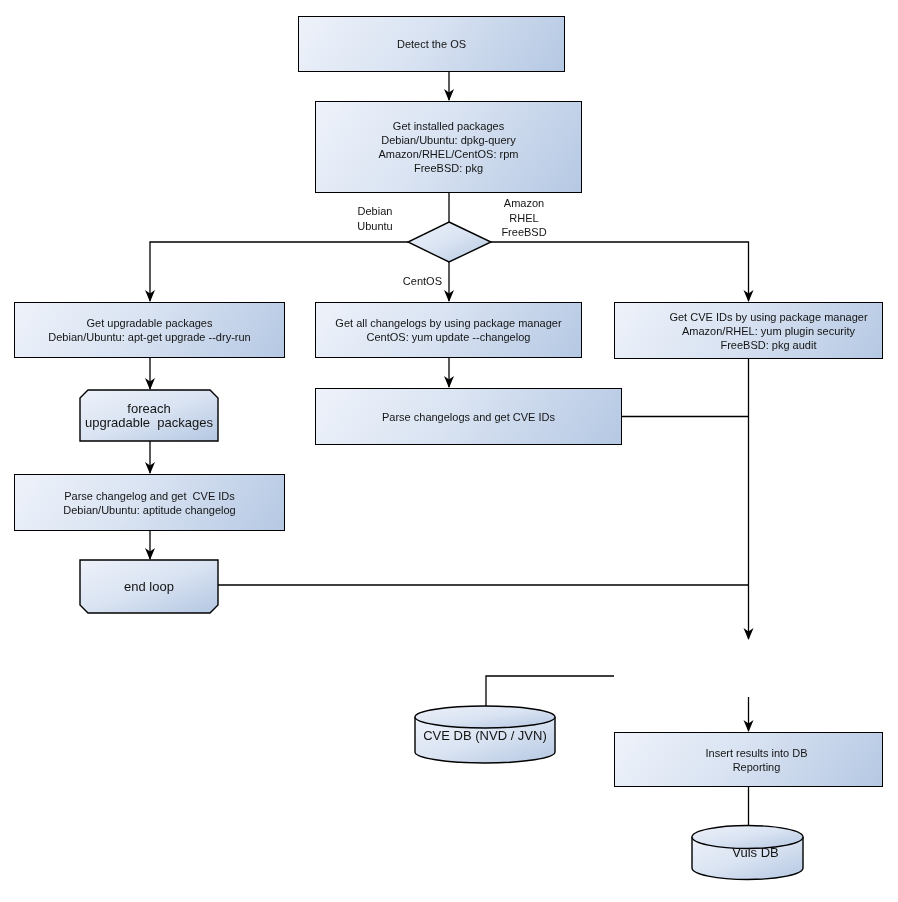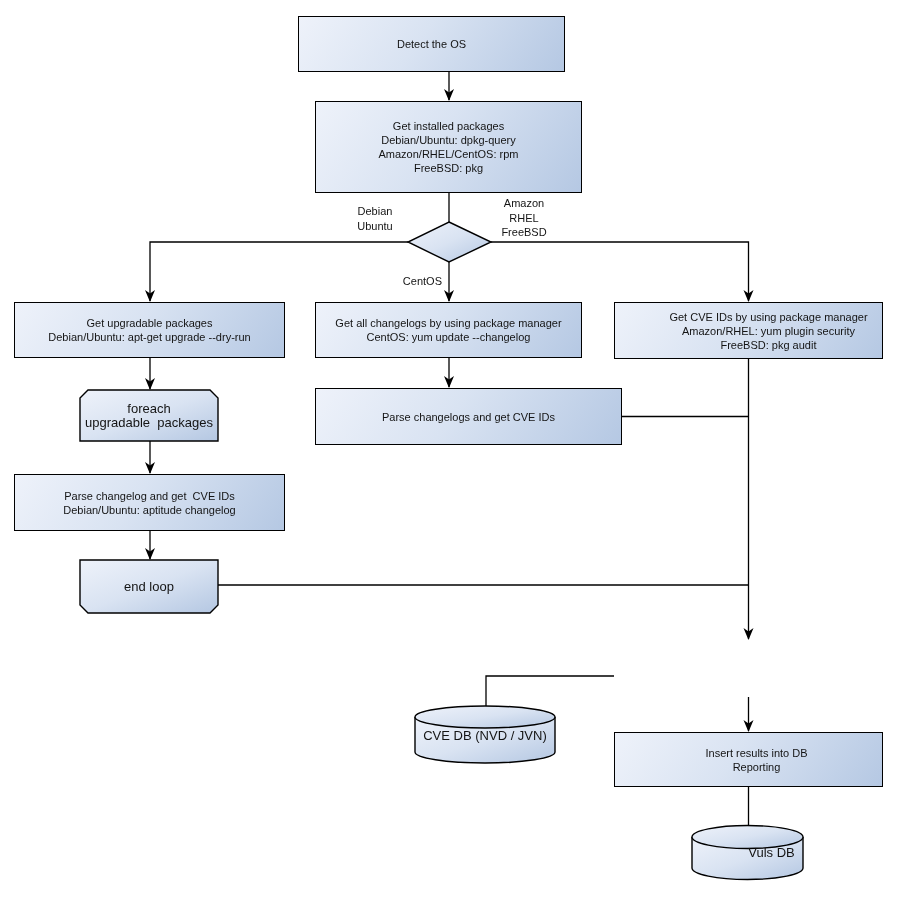--- a/index.html
+++ b/index.html
@@ -130,21 +130,21 @@
 Reporting</span>
   </div>
 
   <div class="shape-label" style="left:80px; top:391px; width:138px; height:50px;">foreach
 upgradable  packages</div>
 
   <div class="shape-label" style="left:80px; top:561px; width:138px; height:51px;">end loop</div>
 
   <div class="shape-label" style="left:415px; top:708px; width:140px; height:56px;">CVE DB (NVD / JVN)</div>
 
-  <div class="shape-label" style="left:716px; top:827px; width:111px; height:52px;">Vuls DB</div>
+  <div class="shape-label" style="left:700px; top:827px; width:111px; height:52px;">Vuls DB</div>
 
   <div class="edge-label center" style="left:340px; top:204px; width:70px;">Debian
 Ubuntu</div>
 
   <div class="edge-label center" style="left:489px; top:196px; width:70px;">Amazon
 RHEL
 FreeBSD</div>
 
   <div class="edge-label right" style="left:382px; top:274px; width:60px;">CentOS</div>
 

